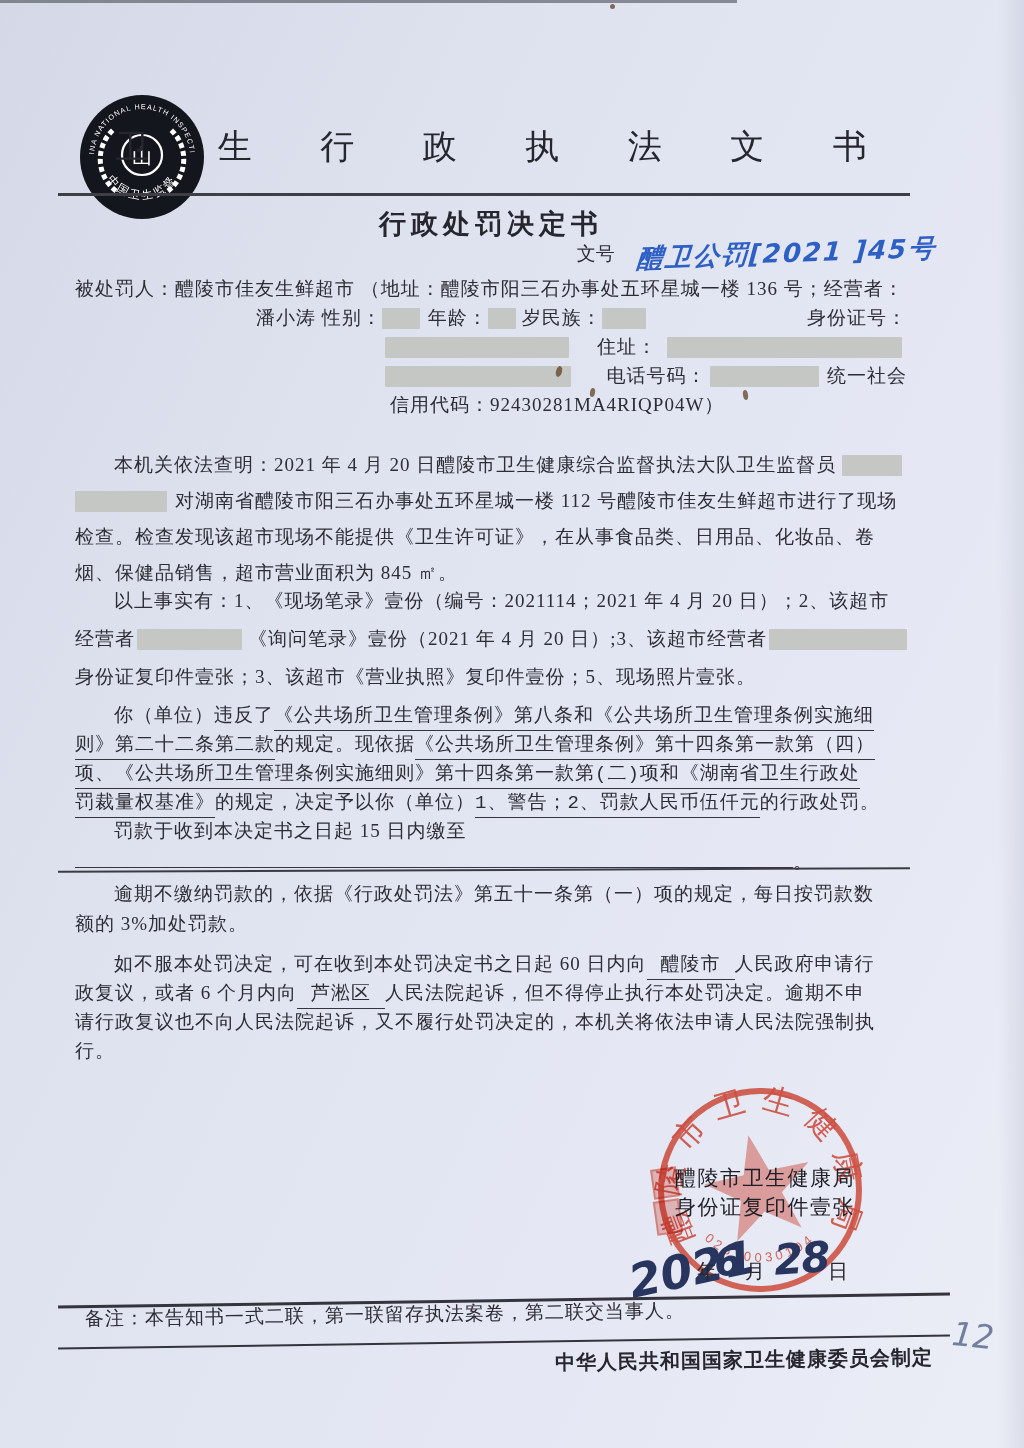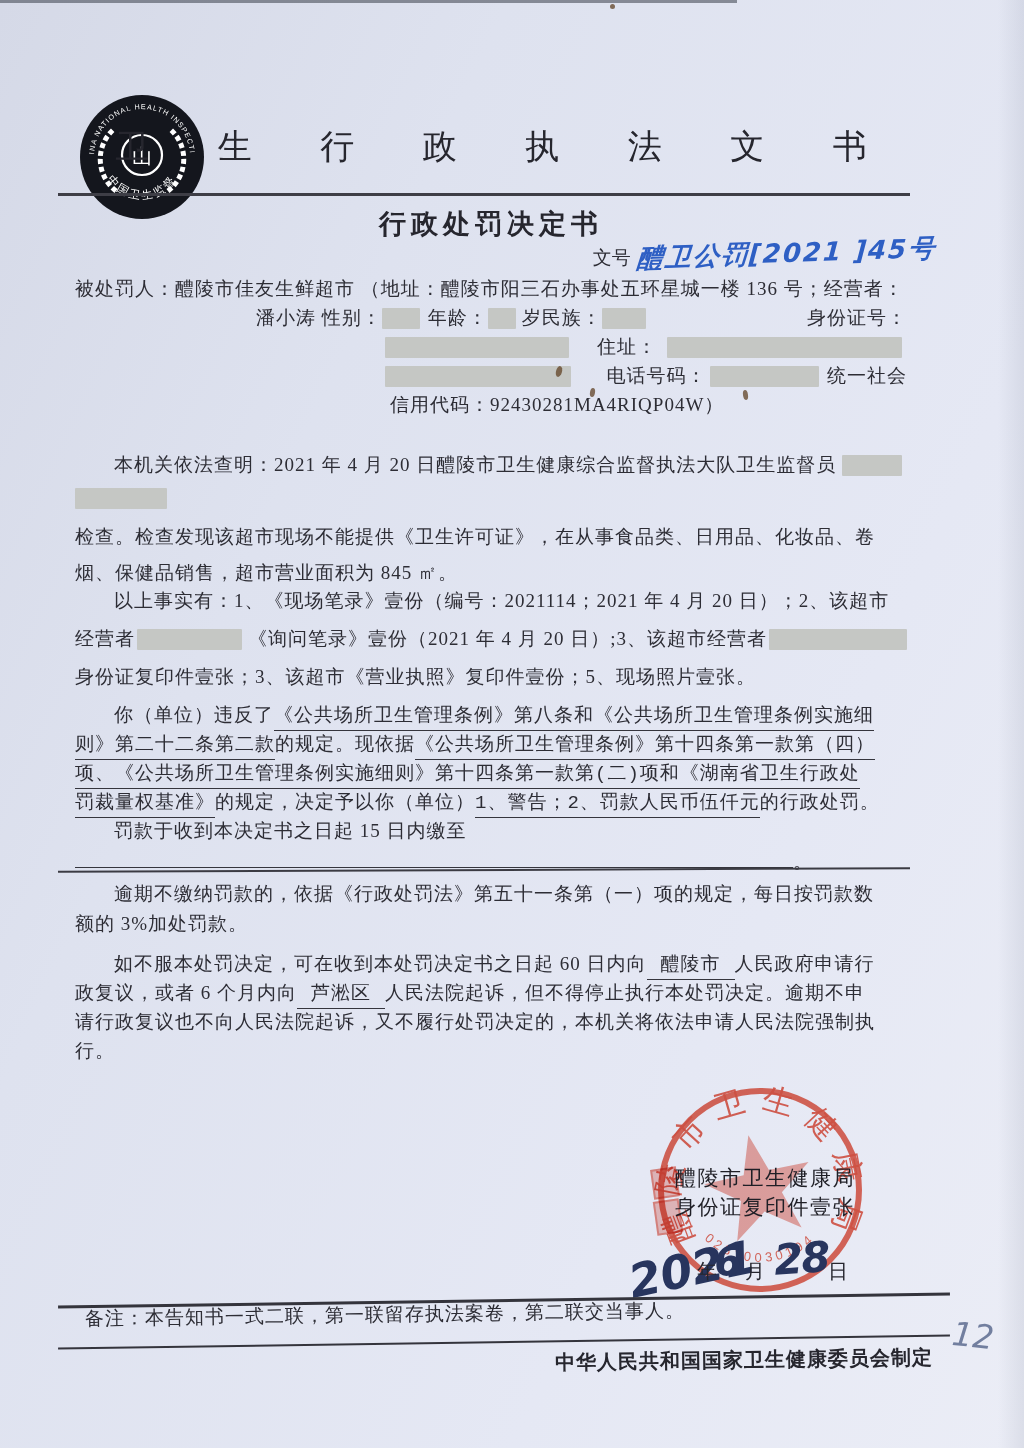--- a/index.html
+++ b/index.html
@@ -12,21 +12,21 @@
   .right-shade{position:absolute;top:0;right:0;width:26px;height:100%;
     background:linear-gradient(90deg,rgba(120,128,150,0) 0%,rgba(120,128,150,.14) 100%);}
   
   .logo{position:absolute;left:78px;top:93px;}
   .form-title{position:absolute;left:75px;top:124px;width:832px;text-align:center;
     font-size:34px;letter-spacing:30px;padding-left:30px;box-sizing:border-box;
     font-weight:500;color:#26262e;}
   .header-rule{position:absolute;left:58px;top:193px;width:852px;height:3px;background:#3e3e46;}
   .doc-title{position:absolute;left:75px;top:206px;width:832px;text-align:center;
     font-size:27px;font-weight:bold;letter-spacing:5px;color:#26262e;}
-  .docno-row{position:absolute;top:236px;right:88px;display:flex;align-items:flex-end;gap:6px;}
+  .docno-row{position:absolute;top:236px;right:88px;display:flex;align-items:center;gap:22px;}
   .docno-label{font-size:19px;color:#2d2d35;}
   .hw-blue{font-family:"DejaVu Sans",sans-serif;font-style:italic;font-weight:600;
     color:#2e5fc4;font-size:26px;letter-spacing:2px;display:inline-block;
     transform:rotate(-2deg) skewX(-6deg);}
   
   .line{position:absolute;left:75px;width:832px;display:flex;align-items:baseline;
     font-size:19px;letter-spacing:1px;white-space:pre;color:#2d2d35;box-sizing:border-box;}
   .ind{padding-left:39px;}
   .grow{flex:1;}
   .rd{display:inline-block;height:21px;background:#c5c7c4;align-self:center;border-radius:1px;}
@@ -120,20 +120,21 @@
   <div class="line" style="top:392px;left:390px">
     <span>信用代码：92430281MA4RIQP04W）</span>
   </div>
 
   <div class="line ind" style="top:452px">
     <span>本机关依法查明：2021 年 4 月 20 日醴陵市卫生健康综合监督执法大队卫生监督员</span>
     <span class="rd" style="width:60px;margin-left:6px"></span>
   </div>
   <div class="line" style="top:488px">
     <span class="rd" style="width:92px"></span>
+    <span style="margin-left:8px">对湖南省醴陵市阳三石办事处五环星城一楼 112 号醴陵市佳友生鲜超市进行了现场</span>
   </div>
   <div class="line" style="top:524px">
     <span>检查。检查发现该超市现场不能提供《卫生许可证》，在从事食品类、日用品、化妆品、卷</span>
   </div>
   <div class="line" style="top:560px">
     <span>烟、保健品销售，超市营业面积为 845 ㎡。</span>
   </div>
 
   <div class="line ind" style="top:588px">
     <span>以上事实有：1、《现场笔录》壹份（编号：2021114；2021 年 4 月 20 日）；2、该超市</span>

